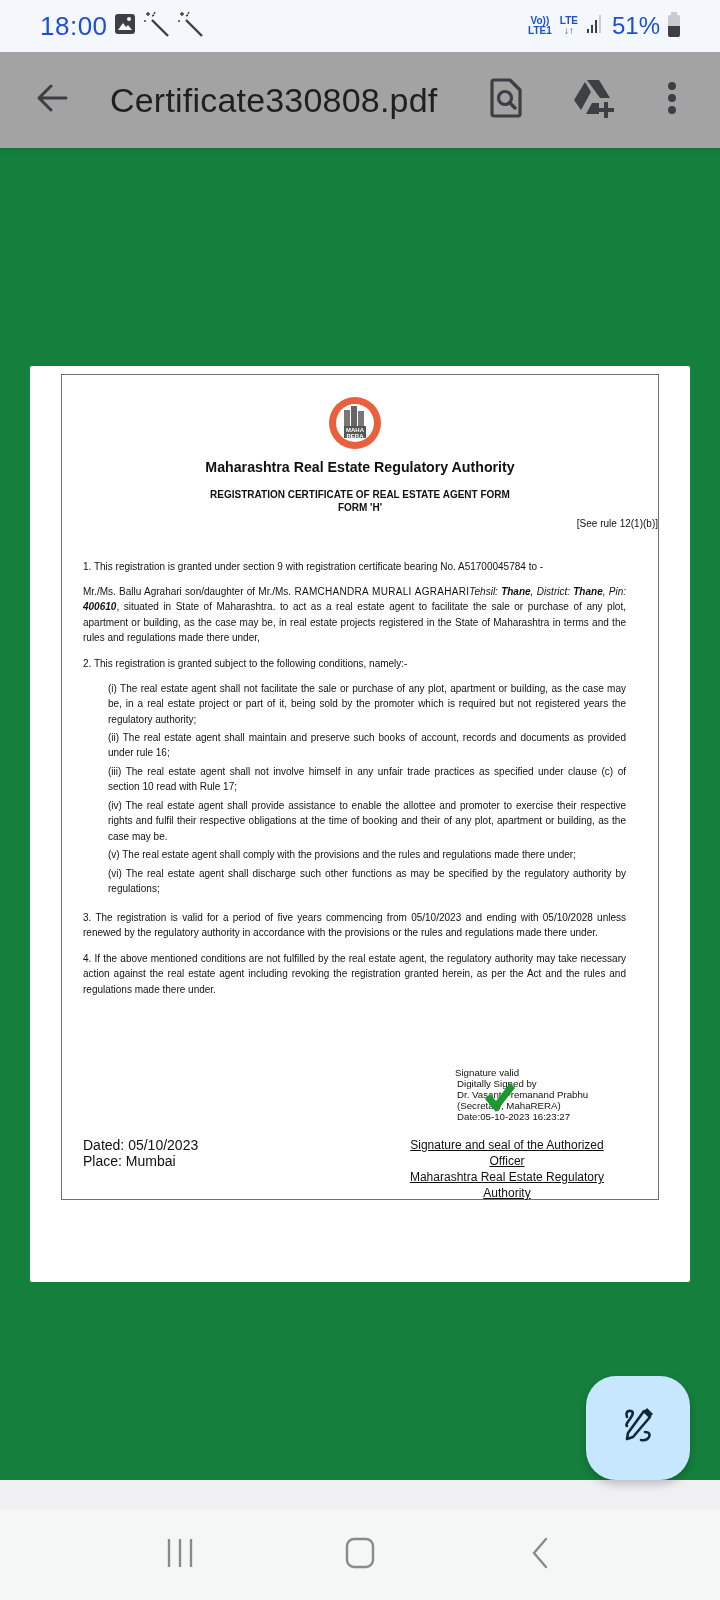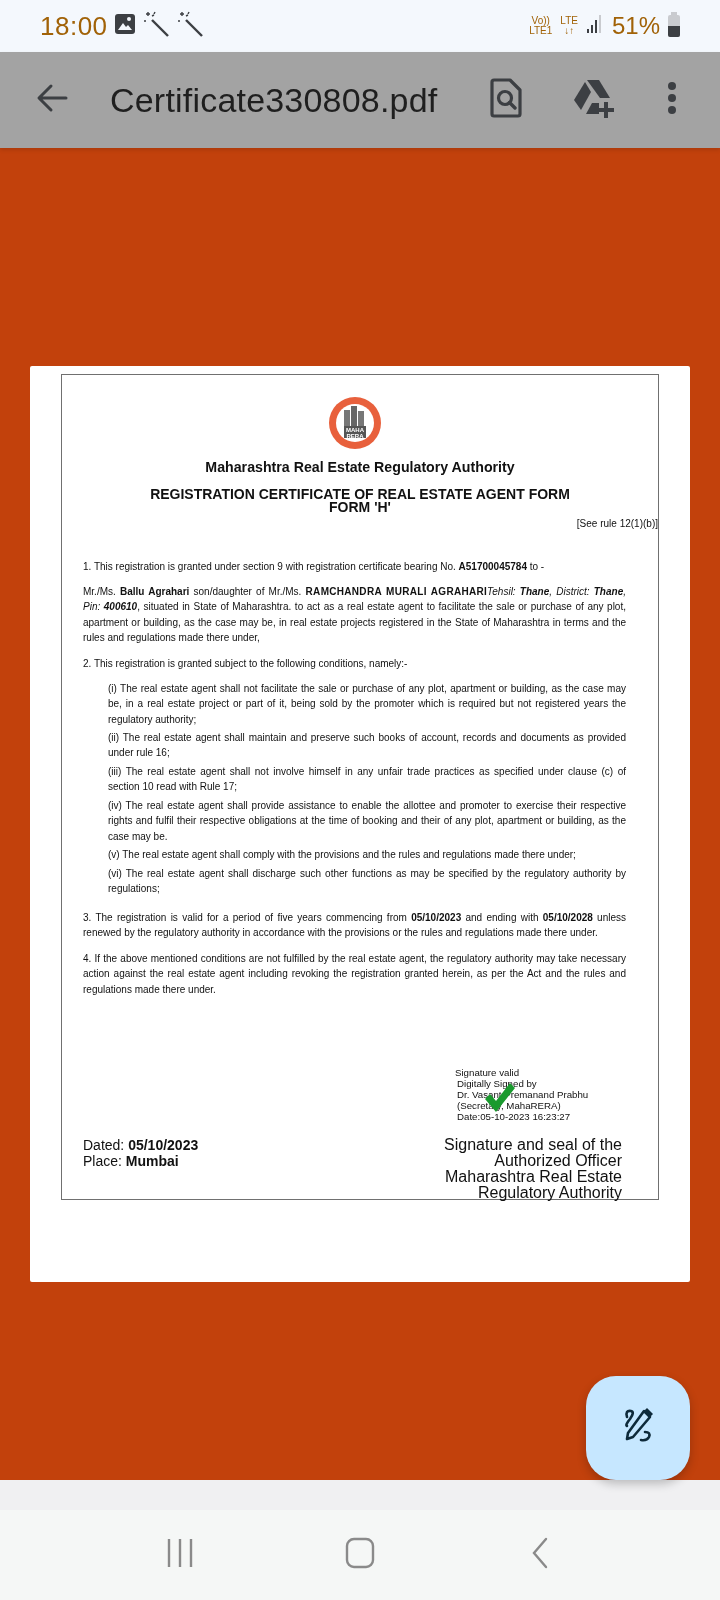--- a/index.html
+++ b/index.html
@@ -1,59 +1,59 @@
 <!DOCTYPE html>
 <html><head>
 <meta charset="utf-8">
 <style>
   * { box-sizing: border-box; margin: 0; padding: 0; }
   html, body { width: 720px; height: 1600px; overflow: hidden; }
   body { background: #f0f0f2; font-family: "Liberation Sans", sans-serif; position: relative; }
 
-  .status-bar { position: absolute; top: 0; left: 0; width: 720px; height: 52px; background: #f4f8fd; display: flex; align-items: center; padding: 0 40px; color: #a16207; }
+  .status-bar { position: absolute; top: 0; left: 0; width: 720px; height: 52px; background: #f4f8fd; display: flex; align-items: center; padding: 0 40px; color: #1d4ed8; }
   .status-time { font-size: 26px; letter-spacing: 0.5px; }
   .status-left { display: flex; align-items: center; gap: 6px; }
   .status-right { margin-left: auto; display: flex; align-items: center; gap: 8px; }
-  .status-net { font-size: 10px; line-height: 10px; text-align: center; font-weight: normal; }
+  .status-net { font-size: 10px; line-height: 10px; text-align: center; font-weight: bold; }
   .status-batt-text { font-size: 24px; }
   .battery { width: 12px; height: 22px; border: 0; position: relative; background: #c9cbcf; border-radius: 2px; }
   .battery::after { content: ""; position: absolute; left: 0; right: 0; bottom: 0; height: 52%; background: #3c3f43; border-radius: 0 0 2px 2px; }
   .battery::before { content: ""; position: absolute; top: -3px; left: 3px; width: 6px; height: 3px; background: #c9cbcf; }
 
   .app-bar { position: absolute; top: 52px; left: 0; width: 720px; height: 96px; background: #a3a3a3; display: flex; align-items: center; box-shadow: 0 2px 4px rgba(0,0,0,0.12); z-index: 2; }
   .back-btn { width: 56px; height: 56px; margin-left: 24px; display: flex; align-items: center; justify-content: center; cursor: pointer; }
   .app-title { font-size: 34px; color: #1f1f1f; margin-left: 30px; letter-spacing: 0.2px; white-space: nowrap; }
   .app-actions { margin-left: auto; display: flex; align-items: center; }
   .icon-btn { width: 56px; height: 56px; display: flex; align-items: center; justify-content: center; cursor: pointer; }
   .icon-btn.find { margin-right: 32px; }
   .icon-btn.drive { margin-right: 22px; }
   .icon-btn.more { margin-right: 20px; }
 
-  .viewer { position: absolute; top: 148px; left: 0; width: 720px; height: 1332px; background: #c2410c; overflow: hidden; }
+  .viewer { position: absolute; top: 148px; left: 0; width: 720px; height: 1332px; background: #15803d; overflow: hidden; }
 
   .pdf-page { position: absolute; top: 218px; left: 30px; width: 660px; height: 916px; background: #fff; border-radius: 2px; }
   .doc-border { position: absolute; top: 8px; left: 31px; width: 598px; height: 826px; border: 1.5px solid #707070; }
 
   .doc { font-family: "Liberation Sans", sans-serif; color: #111; font-size: 10px; line-height: 15.3px; }
   .logo { position: absolute; top: 21px; left: 266px; width: 54px; height: 54px; }
   .doc-title { position: absolute; top: 85px; left: 0; width: 100%; text-align: center; font-size: 14.2px; font-weight: bold; }
-  .doc-sub { position: absolute; top: 113px; left: 0; width: 100%; text-align: center; font-size: 14px; font-weight: bold; line-height: 13px; }
+  .doc-sub { position: absolute; top: 113px; left: 0; width: 100%; text-align: center; font-size: 10px; font-weight: bold; line-height: 13px; }
   .doc-rule { position: absolute; top: 141px; left: 0; width: 100%; text-align: right; font-size: 10px; }
 
   .para { position: absolute; left: 21px; width: 543px; text-align: justify; }
   .para.indent { left: 46px; width: 518px; }
-  .b { font-weight: bold; }
+  .b { font-weight: normal; }
   .i { font-style: italic; }
   .bi { font-weight: bold; font-style: italic; }
 
   .sig-block { position: absolute; top: 692px; left: 393px; width: 190px; font-size: 9.7px; line-height: 11px; }
   .sig-block .line { padding-left: 2px; }
   .sig-block .first { padding-left: 0; }
   .checkmark { position: absolute; top: 705px; left: 420px; width: 34px; height: 34px; }
-  .sig-footer { position: absolute; top: 762px; left: 330px; width: 230px; text-align: right; font-size: 16px; line-height: 16px; }
+  .sig-footer { position: absolute; top: 762px; left: 330px; width: 230px; text-align: center; font-size: 12px; line-height: 16px; text-decoration: underline; }
   .dated { position: absolute; top: 762px; left: 21px; font-size: 14px; line-height: 16px; }
 
   .fab { position: absolute; top: 1376px; left: 586px; width: 104px; height: 104px; border-radius: 30px; background: #c6e7ff; box-shadow: 0 4px 10px rgba(0,0,0,0.22); display: flex; align-items: center; justify-content: center; cursor: pointer; z-index: 3; }
 
   .nav-bar { position: absolute; top: 1510px; left: 0; width: 720px; height: 90px; background: #f5f7f6; display: flex; align-items: center; justify-content: space-around; padding: 0 90px; }
   .nav-btn { width: 80px; height: 60px; display: flex; align-items: center; justify-content: center; cursor: pointer; }
 </style>
 </head>
 <body>
 

